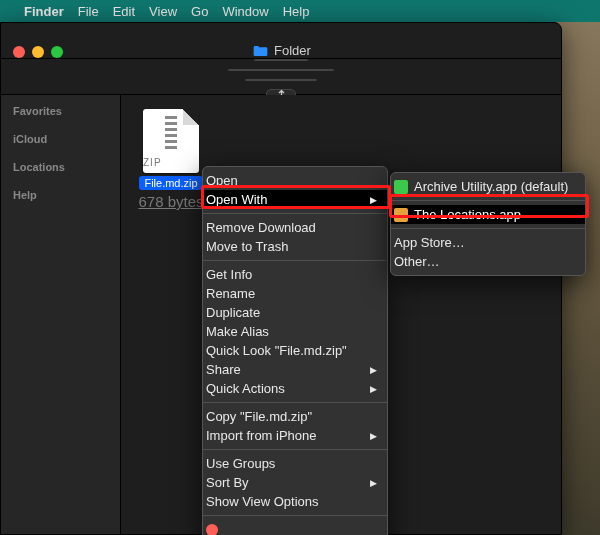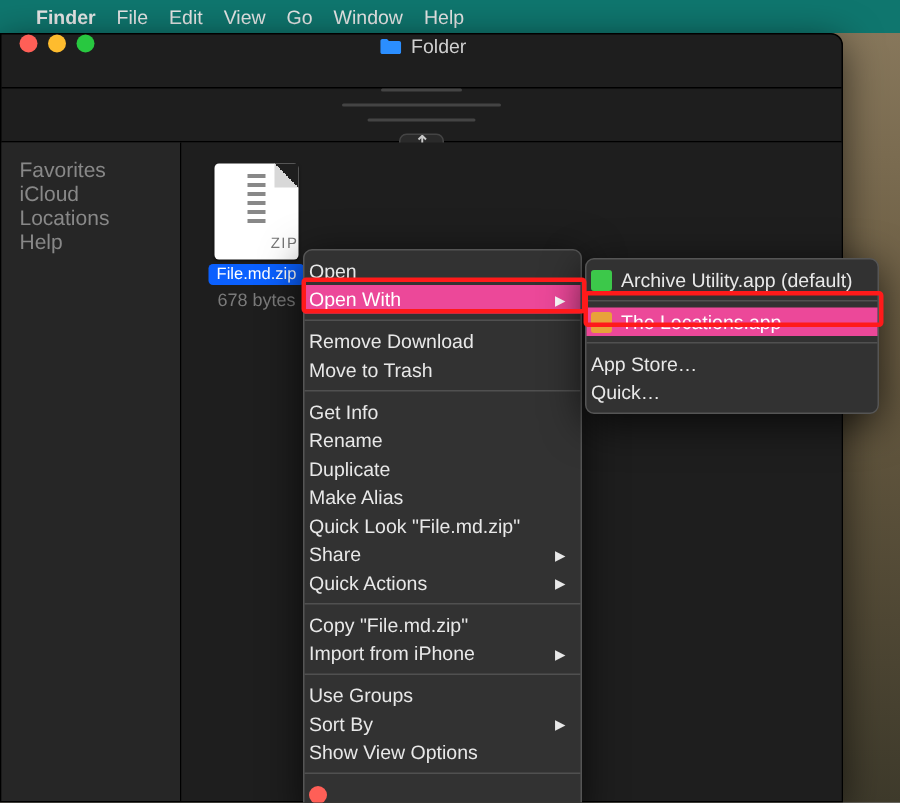--- a/index.html
+++ b/index.html
@@ -5,58 +5,58 @@
   * { box-sizing: border-box; margin: 0; padding: 0; font-family: -apple-system, "Helvetica Neue", Arial, sans-serif; }
   body { width: 600px; height: 535px; background: linear-gradient(180deg, #8a7a5e 0%, #6b5d43 40%, #3e3a2b 100%); overflow: hidden; position: relative; }
 
   
   .menubar { height: 22px; background: #0f766e; display: flex; align-items: center; padding: 0 10px; gap: 14px; font-size: 13px; color: #e6e6e6; }
   .menubar .apple { font-size: 14px; }
   .menubar .app { font-weight: 600; }
 
   
   .window { position: absolute; top: 22px; left: 0; width: 562px; height: 513px; background: #1e1e1e; border-top-right-radius: 8px; border: 1px solid #000; box-shadow: 0 6px 26px rgba(0,0,0,0.6); display: flex; flex-direction: column; }
-  .titlebar { height: 36px; display: flex; align-items: flex-start; border-bottom: 1px solid #000; gap: 32px; }
+  .titlebar { height: 36px; display: flex; align-items: flex-end; border-bottom: 1px solid #000; gap: 32px; }
   .traffic { display: flex; gap: 7px; padding-left: 12px; }
   .dot { width: 12px; height: 12px; border-radius: 50%; }
   .dot.red { background: #ff5f57; }
   .dot.yellow { background: #febc2e; }
   .dot.green { background: #28c840; }
   .title-center { flex: 1; display: flex; align-items: center; justify-content: center; gap: 6px; color: #d0d0d0; font-size: 13px; }
   .folder-icon svg { width: 15px; height: 12px; }
 
   .toolbar { height: 36px; display: flex; align-items: center; gap: 8px; padding: 0 8px; border-bottom: 1px solid #000; flex-direction: column; }
   .tb-seg { display: flex; border: 1px solid #444; border-radius: 5px; overflow: hidden; background: #2a2a2a; }
   .tb-btn { width: 26px; height: 22px; display: flex; align-items: center; justify-content: center; color: #c8c8c8; border-right: 1px solid #3a3a3a; }
   .tb-btn:last-child { border-right: none; }
   .tb-btn.active { background: #505050; }
   .tb-btn.disabled { color: #555; }
   .tb-single { border: 1px solid #444; border-radius: 5px; background: #2a2a2a; height: 22px; width: 30px; display:flex;align-items:center;justify-content:center;color:#c8c8c8;}
   .tb-gear { width:44px; display:flex;align-items:center;justify-content:center;gap:3px;}
   .search-field { flex: 1; display: flex; align-items: center; gap: 6px; height: 22px; border: 1px solid #444; border-radius: 5px; background: #252525; padding: 0 8px; color: #888; font-size: 12px;}
   .search-field svg { width: 12px; height: 12px; }
 
   .body { flex: 1; display: flex; }
-  .sidebar { width: 120px; background: #262626; padding: 10px 12px; display: flex; flex-direction: column; font-size: 14px; color: #888; border-right: 1px solid #000; }
+  .sidebar { width: 120px; background: #262626; padding: 10px 12px; display: flex; flex-direction: column; gap: 16px; font-size: 11px; color: #888; border-right: 1px solid #000; font-weight: bold; }
 
   .content { flex: 1; background: #1e1e1e; position: relative; padding: 14px; }
   .file-item { width: 72px; display: flex; flex-direction: column; align-items: center; gap: 3px; }
   .file-icon { width: 56px; height: 64px; background: #fff; border-radius: 3px; position: relative; box-shadow: 0 1px 2px rgba(0,0,0,0.5); }
   .file-icon::before { content: ""; position: absolute; top: 0; right: 0; width: 16px; height: 16px; background: linear-gradient(225deg, #1e1e1e 50%, #d8d8d8 50%); }
   .file-icon .zipper { position:absolute; left:50%; transform:translateX(-50%); top:4px; width:12px; height:36px; background: repeating-linear-gradient(0deg,#888 0 3px,#fff 3px 6px);}
-  .file-icon .ziplabel { position:absolute; bottom:5px; width:100%; text-align:right; color:#777; font-size:10px; letter-spacing:1px;}
+  .file-icon .ziplabel { position:absolute; bottom:5px; width:100%; text-align:left; color:#777; font-size:10px; letter-spacing:1px;}
   .file-name { background: #0a60ff; color: #fff; font-size: 11px; padding: 1px 5px; border-radius: 3px; }
-  .file-meta { color: #7a7a7a; font-size: 12px; }
+  .file-meta { color: #7a7a7a; font-size: 15px; text-decoration: underline; }
 
   
   .ctx-menu { position: absolute; background: #323232; border: 1px solid #555; border-radius: 6px; box-shadow: 0 6px 28px rgba(0,0,0,0.7); padding: 4px 0; font-size: 13px; color: #e8e8e8; }
   .ctx-main { top: 166px; left: 202px; width: 186px; }
   .ctx-sub  { top: 172px; left: 390px; width: 196px; }
   .ctx-item { height: 19px; display: flex; align-items: center; padding: 0 16px 0 3px; position: relative; white-space: nowrap; }
-  .ctx-item.hover { background: #ec4899; color: #fff; }
+  .ctx-item.hover { background: #000000; color: #fff; }
   .ctx-item .arrow { position: absolute; right: 10px; font-size: 9px; }
   .ctx-sep { height: 1px; background: #505050; margin: 4px 0; }
   .ctx-item .appicon { width:14px;height:14px;margin-right:6px;border-radius:2px;display:inline-block;}
   .appicon.green { background:#3cc84a;}
   .appicon.orange { background:#e8a23a;}
   .tag-dot { width:12px;height:12px;border-radius:50%;background:#ff5f57;display:inline-block;}
 
   .annot { position:absolute; border:3px solid #ff1a1a; border-radius:3px; pointer-events:none;}
   .annot.a1 { top:185px; left:201px; width:190px; height:24px;}
   .annot.a2 { top:194px; left:389px; width:200px; height:24px;}
@@ -243,17 +243,17 @@
       <span class="appicon green"></span>
       <span>Archive Utility.app (default)</span>
     </div>
   <div class="ctx-sep"></div>
   <div class="ctx-item hover">
       <span class="appicon orange"></span>
       <span>The Locations.app</span>
     </div>
   <div class="ctx-sep"></div>
   <div class="ctx-item">App Store…</div>
-  <div class="ctx-item">Quick…</div>
+  <div class="ctx-item">Other…</div>
 </div>
 
 <div class="annot a1"></div>
 <div class="annot a2"></div>
 
 </body></html>

